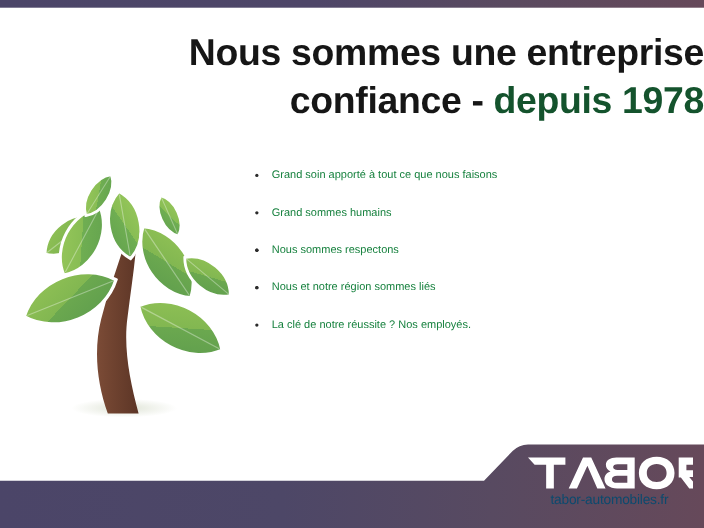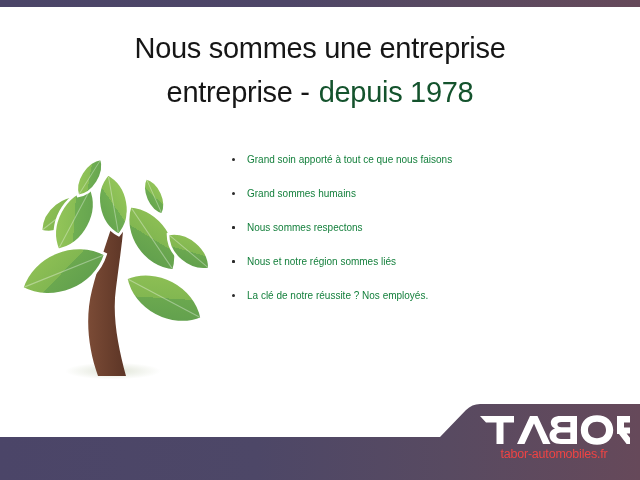--- a/index.html
+++ b/index.html
@@ -28,23 +28,23 @@
     height: 7px;
     background: linear-gradient(90deg, #4b4568 0%, #4e4668 45%, #5a4a60 72%, #66495a 100%);
   }
 
   
   .headline {
     position: absolute;
     left: 0;
     top: 26px;
     width: 640px;
-    text-align: center;
-    font-size: 29px;
-    font-weight: normal;
+    text-align: right;
+    font-size: 34px;
+    font-weight: bold;
     line-height: 44px;
     letter-spacing: -0.3px;
     color: #161616;
     white-space: nowrap;
   }
   .headline .accent {
     color: #14532d;
   }
   .headline .gap {
     display: inline-block;
@@ -106,35 +106,35 @@
     pointer-events: none;
   }
   .logo-word {
     display: block;
     height: 32px;
   }
   .logo-tagline {
     display: block;
     margin-top: 1px;
     font-size: 12.5px;
-    color: #ef4444;
+    color: #0c4a6e;
     letter-spacing: -0.2px;
     white-space: nowrap;
   }
 </style>
 </head>
 <body>
 
 <div id="slide">
 
   <div class="top-strip"></div>
 
   <div class="headline">
     <span>Nous sommes une entreprise</span><br>
-    <span>entreprise -</span><span class="gap"></span><span class="accent">depuis 1978</span>
+    <span>confiance -</span><span class="gap"></span><span class="accent">depuis 1978</span>
   </div>
 
   <div class="tree">
     <svg viewBox="0 0 210 250" width="210" height="250">
       <defs>
         <linearGradient id="lg1" x1="0" y1="0" x2="1" y2="1">
           <stop offset="0%" stop-color="#93c356"></stop>
           <stop offset="50%" stop-color="#82b751"></stop>
           <stop offset="50%" stop-color="#6ba84f"></stop>
           <stop offset="100%" stop-color="#5d9c4d"></stop>

